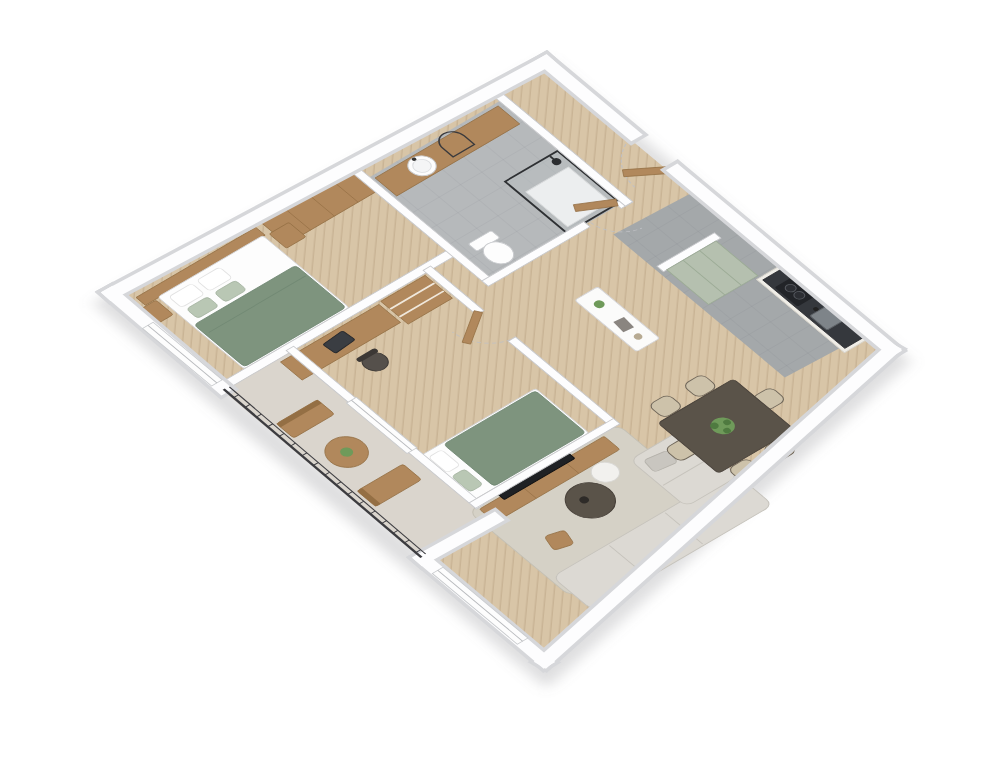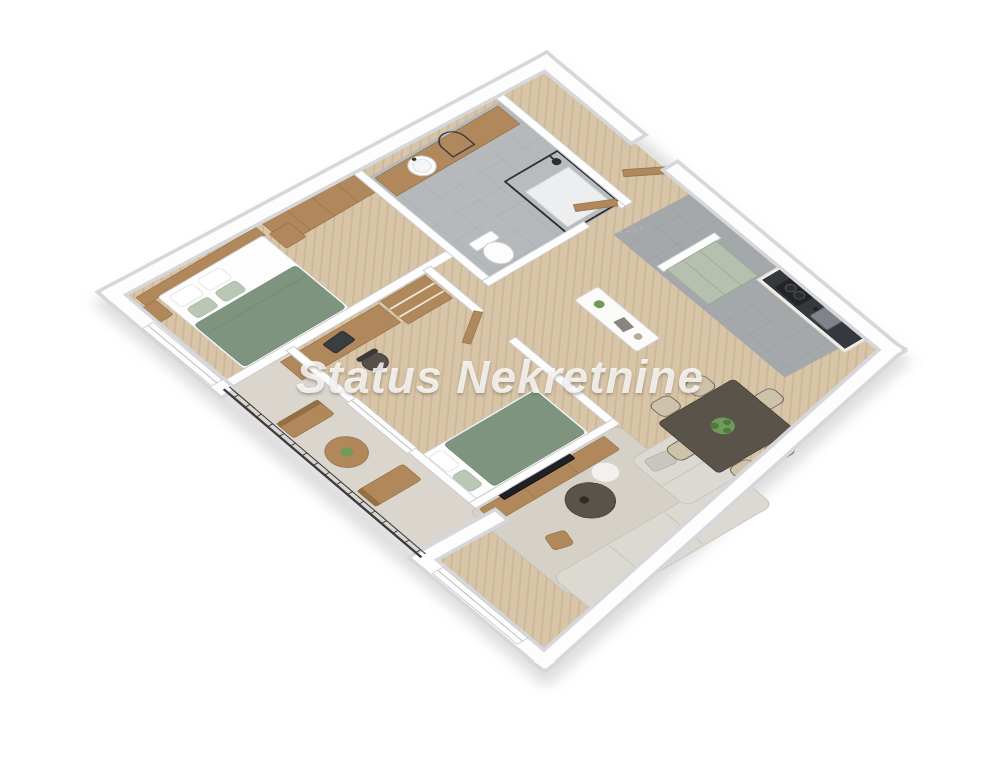--- a/index.html
+++ b/index.html
@@ -268,14 +268,13 @@
 
     <g>
       <path class="rail" stroke-width="2.6" d="M18,168 L15,446"></path>
       <path class="rail" stroke-width="1.2" d="M24,169 L21,445"></path>
       <path class="rail" stroke-width="1.1" d="M17.8,182 h6 M17.7,198 h6 M17.5,214 h6 M17.3,230 h6 M17.1,246 h6 M17.0,262 h6 M16.8,278 h6 M16.6,294 h6 M16.4,310 h6 M16.3,326 h6 M16.1,342 h6 M15.9,358 h6 M15.7,374 h6 M15.6,390 h6 M15.4,406 h6 M15.2,422 h6 M15.0,438 h6"></path>
     </g>
 
   </g>
 </svg>
 
-<div class="watermark">Status Nekretnine</div>
 </div>
 
 </body></html>

